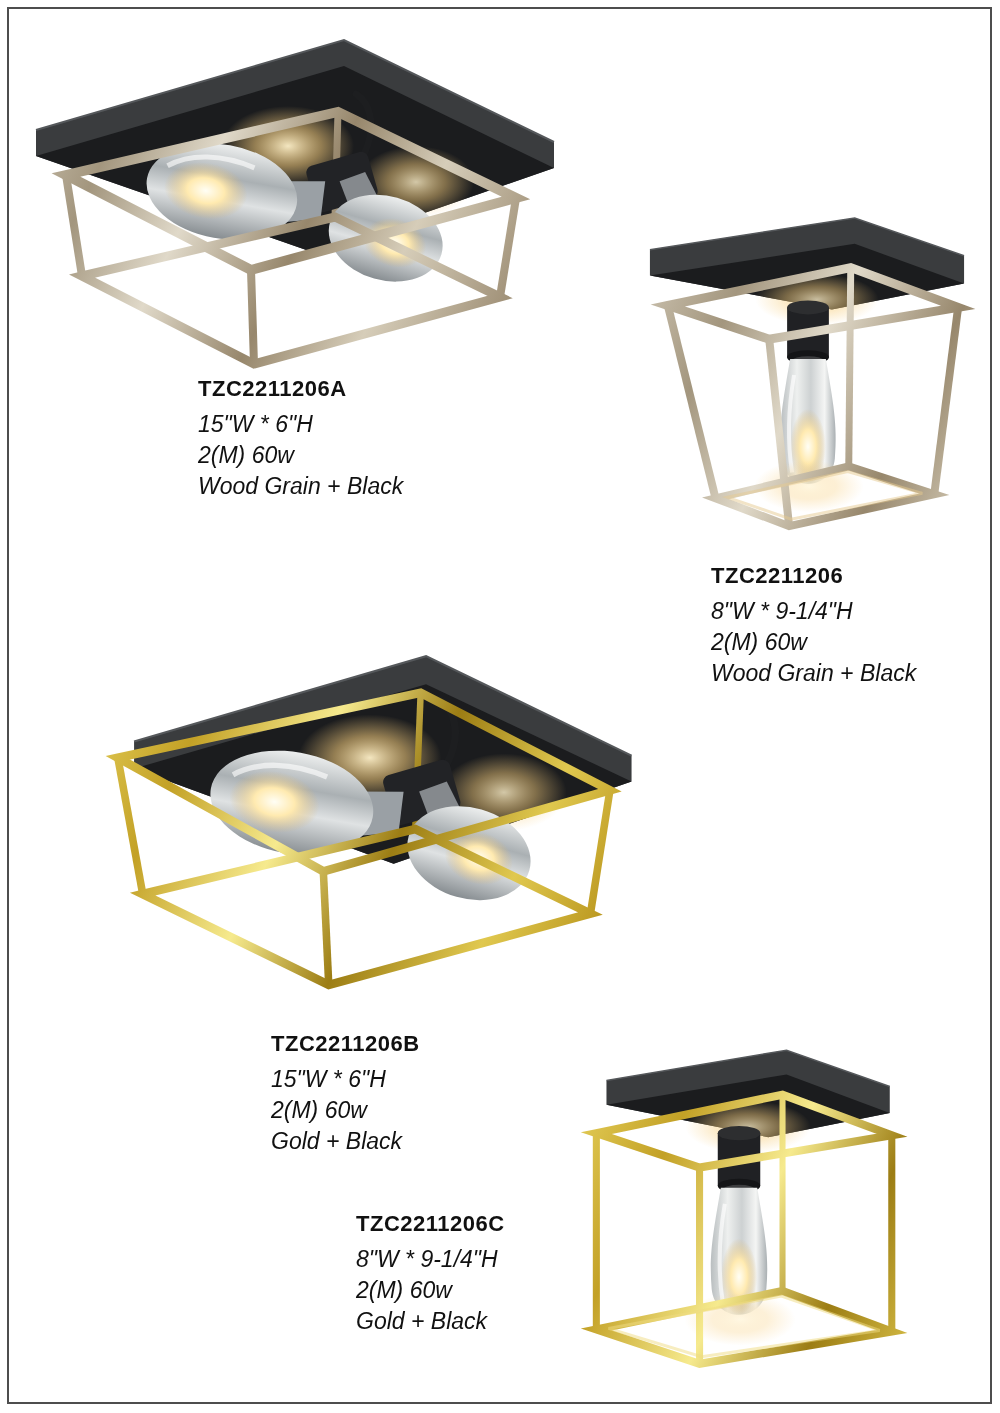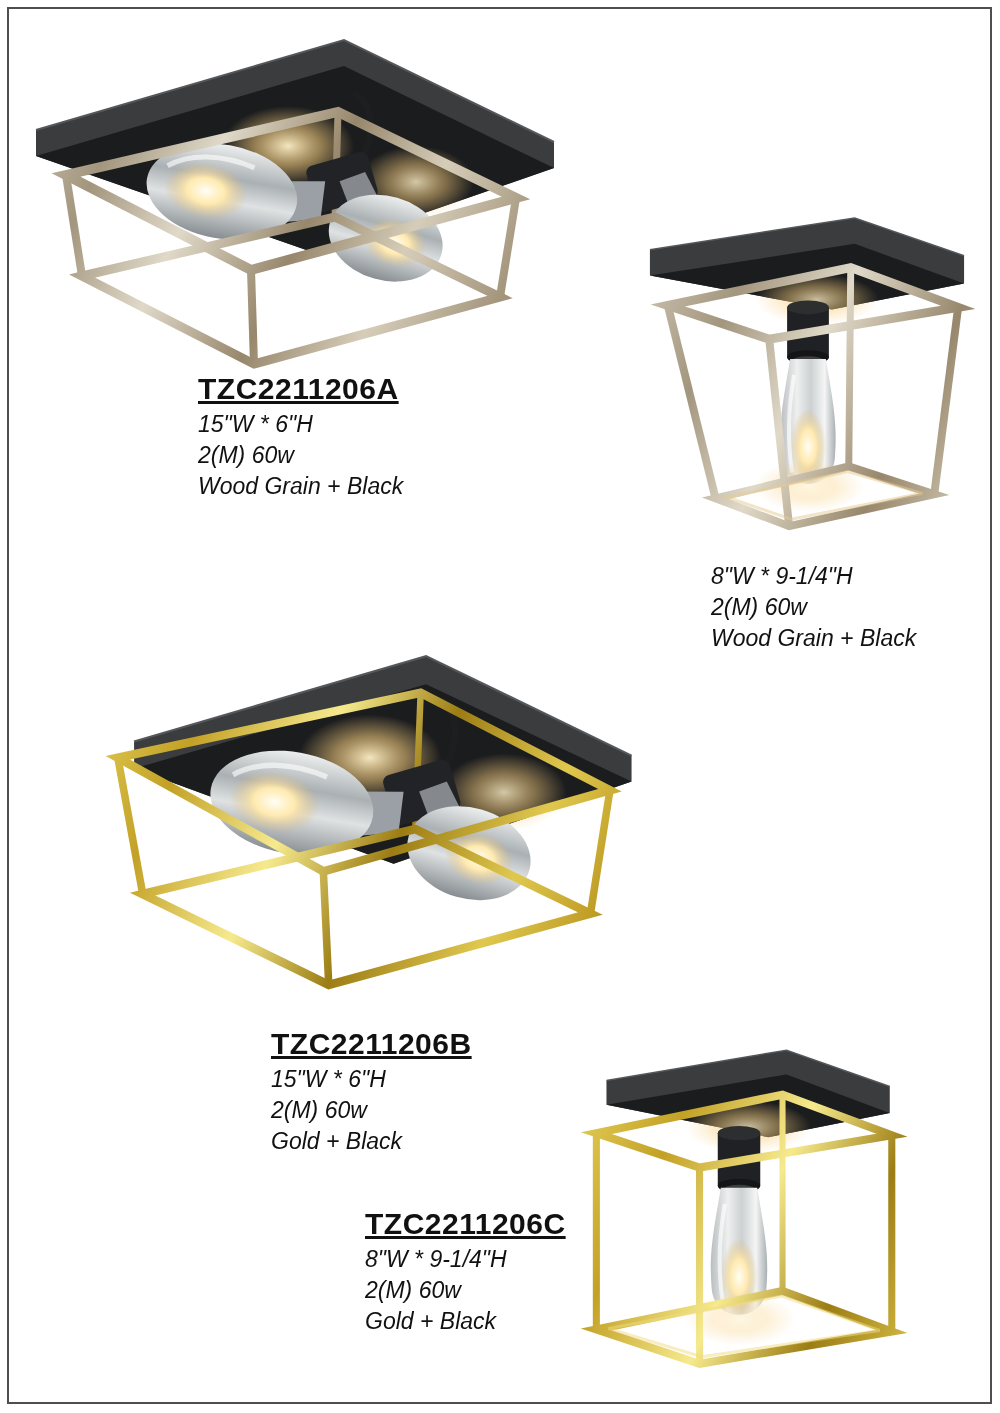--- a/index.html
+++ b/index.html
@@ -14,22 +14,22 @@
   .page-border{
     position:absolute;
     left:7px;top:7px;right:8px;bottom:9px;
     border:2px solid #4e4e4e;
     pointer-events:none;
   }
   .figure{position:absolute;}
   .figure svg{display:block;width:100%;height:auto;}
   .caption{position:absolute;color:#111111;}
   .model{
-    font-size:30px;font-weight:bold;letter-spacing:0.5px;
-    line-height:30px;margin-bottom:5px;white-space:nowrap;text-decoration:underline;
+    font-size:22px;font-weight:bold;letter-spacing:0.5px;
+    line-height:30px;margin-bottom:5px;white-space:nowrap;
   }
   .spec{
     font-size:23px;font-style:italic;line-height:31px;white-space:nowrap;
   }
   .defs-holder{position:absolute;width:0;height:0;overflow:hidden;}
 </style>
 </head>
 <body>
 
 <div class="page">
@@ -150,20 +150,21 @@
         <line x1="30" y1="96" x2="78" y2="290" stroke-width="8"></line>
         <line x1="322" y1="98" x2="298" y2="286" stroke-width="8"></line>
         <line x1="132" y1="130" x2="152" y2="318" stroke-width="8"></line>
         <polygon points="78,290 212,258 298,286 152,318" stroke-width="8"></polygon>
         <polygon points="90,289 211,263 286,285 154,311" stroke="#e3c globalization" stroke-width="0"></polygon>
         <polygon points="90,289 211,263 286,285 154,311" stroke="#e6c98f" stroke-opacity="0.5" stroke-width="3"></polygon>
       </g>
     </svg>
   </div>
   <div class="caption" style="left:711px;top:561px">
+    <div class="model">TZC2211206</div>
     <div class="spec">8"W * 9-1/4"H</div>
     <div class="spec">2(M) 60w</div>
     <div class="spec">Wood Grain + Black</div>
   </div>
 
   <div class="figure" style="left:80px;top:628px;width:584px">
     <svg viewBox="0 0 540 340">
       <g>
         <polygon points="50,105 320,26 510,118 510,142 290,218 50,130" fill="#3a3c3e"></polygon>
         <polygon points="50,130 320,52 510,142 290,218" fill="#1b1c1e"></polygon>
@@ -229,19 +230,19 @@
       <g stroke="url(#goldG)" fill="none">
         <polygon points="30,96 214,58 322,98 132,130" stroke-width="8"></polygon>
         <line x1="30" y1="96" x2="30" y2="290" stroke-width="7"></line>
         <line x1="322" y1="98" x2="322" y2="292" stroke-width="7"></line>
         <line x1="132" y1="130" x2="132" y2="324" stroke-width="7"></line>
         <polygon points="30,290 214,252 322,292 132,324" stroke-width="8"></polygon>
         <polygon points="42,289 213,257 310,291 134,317" stroke="#f0dc82" stroke-opacity="0.5" stroke-width="3"></polygon>
       </g>
     </svg>
   </div>
-  <div class="caption" style="left:365px;top:1209px">
+  <div class="caption" style="left:356px;top:1209px">
     <div class="model">TZC2211206C</div>
     <div class="spec">8"W * 9-1/4"H</div>
     <div class="spec">2(M) 60w</div>
     <div class="spec">Gold + Black</div>
   </div>
 </div>
 
 </body></html>

